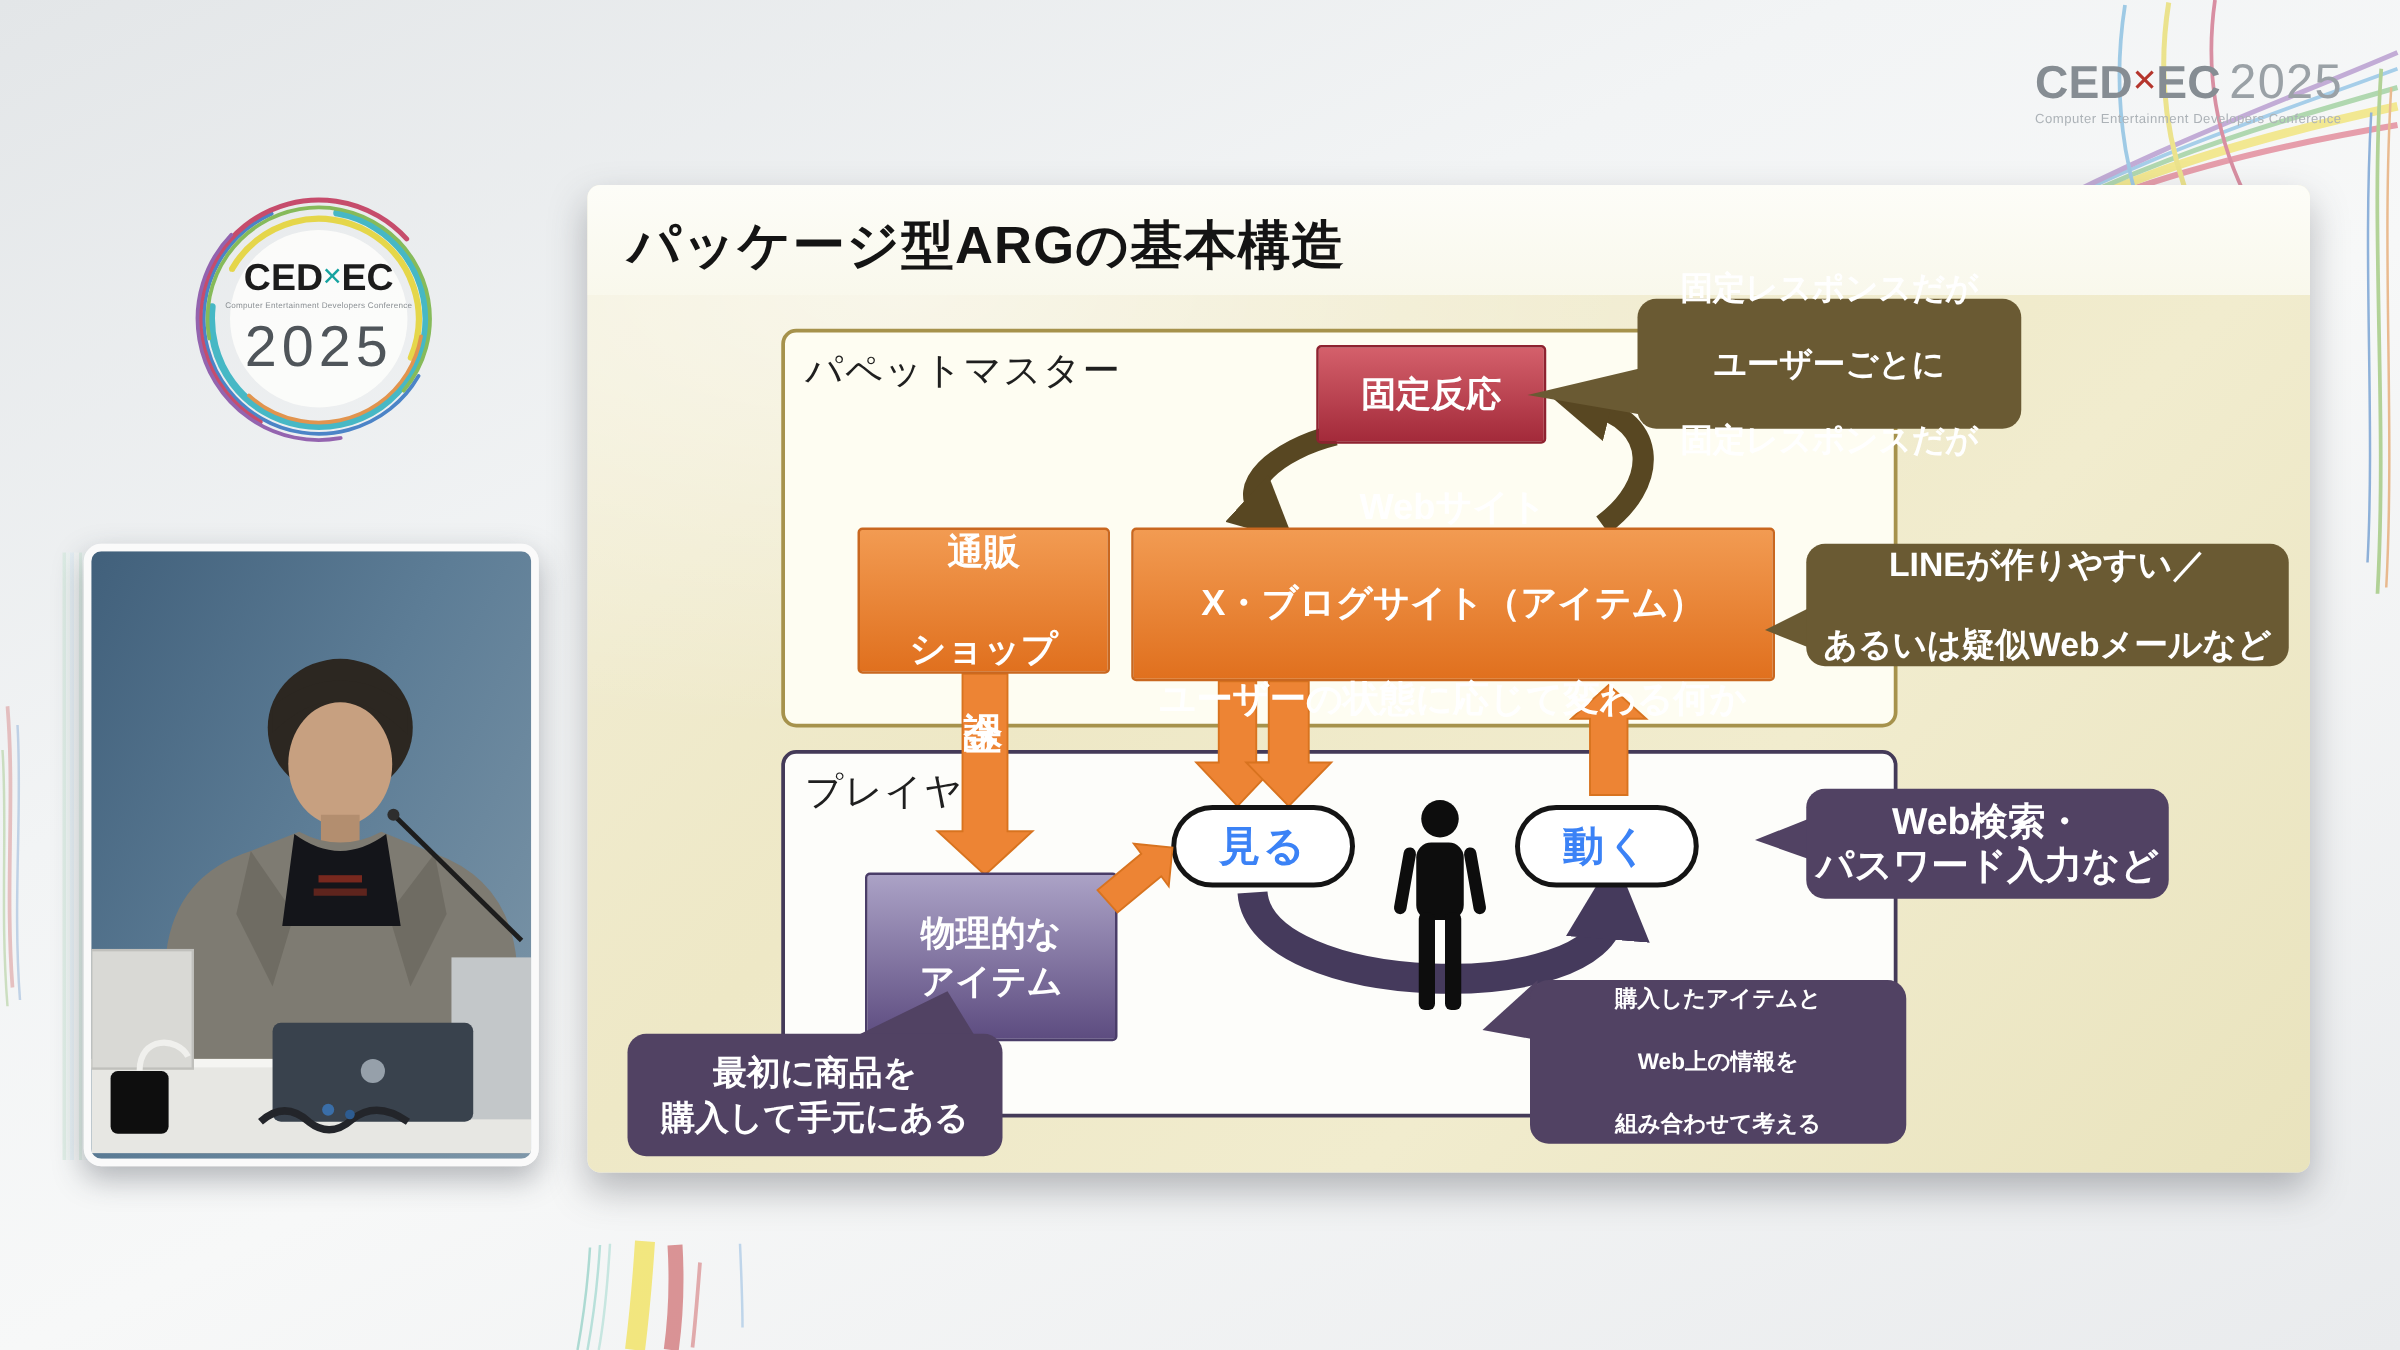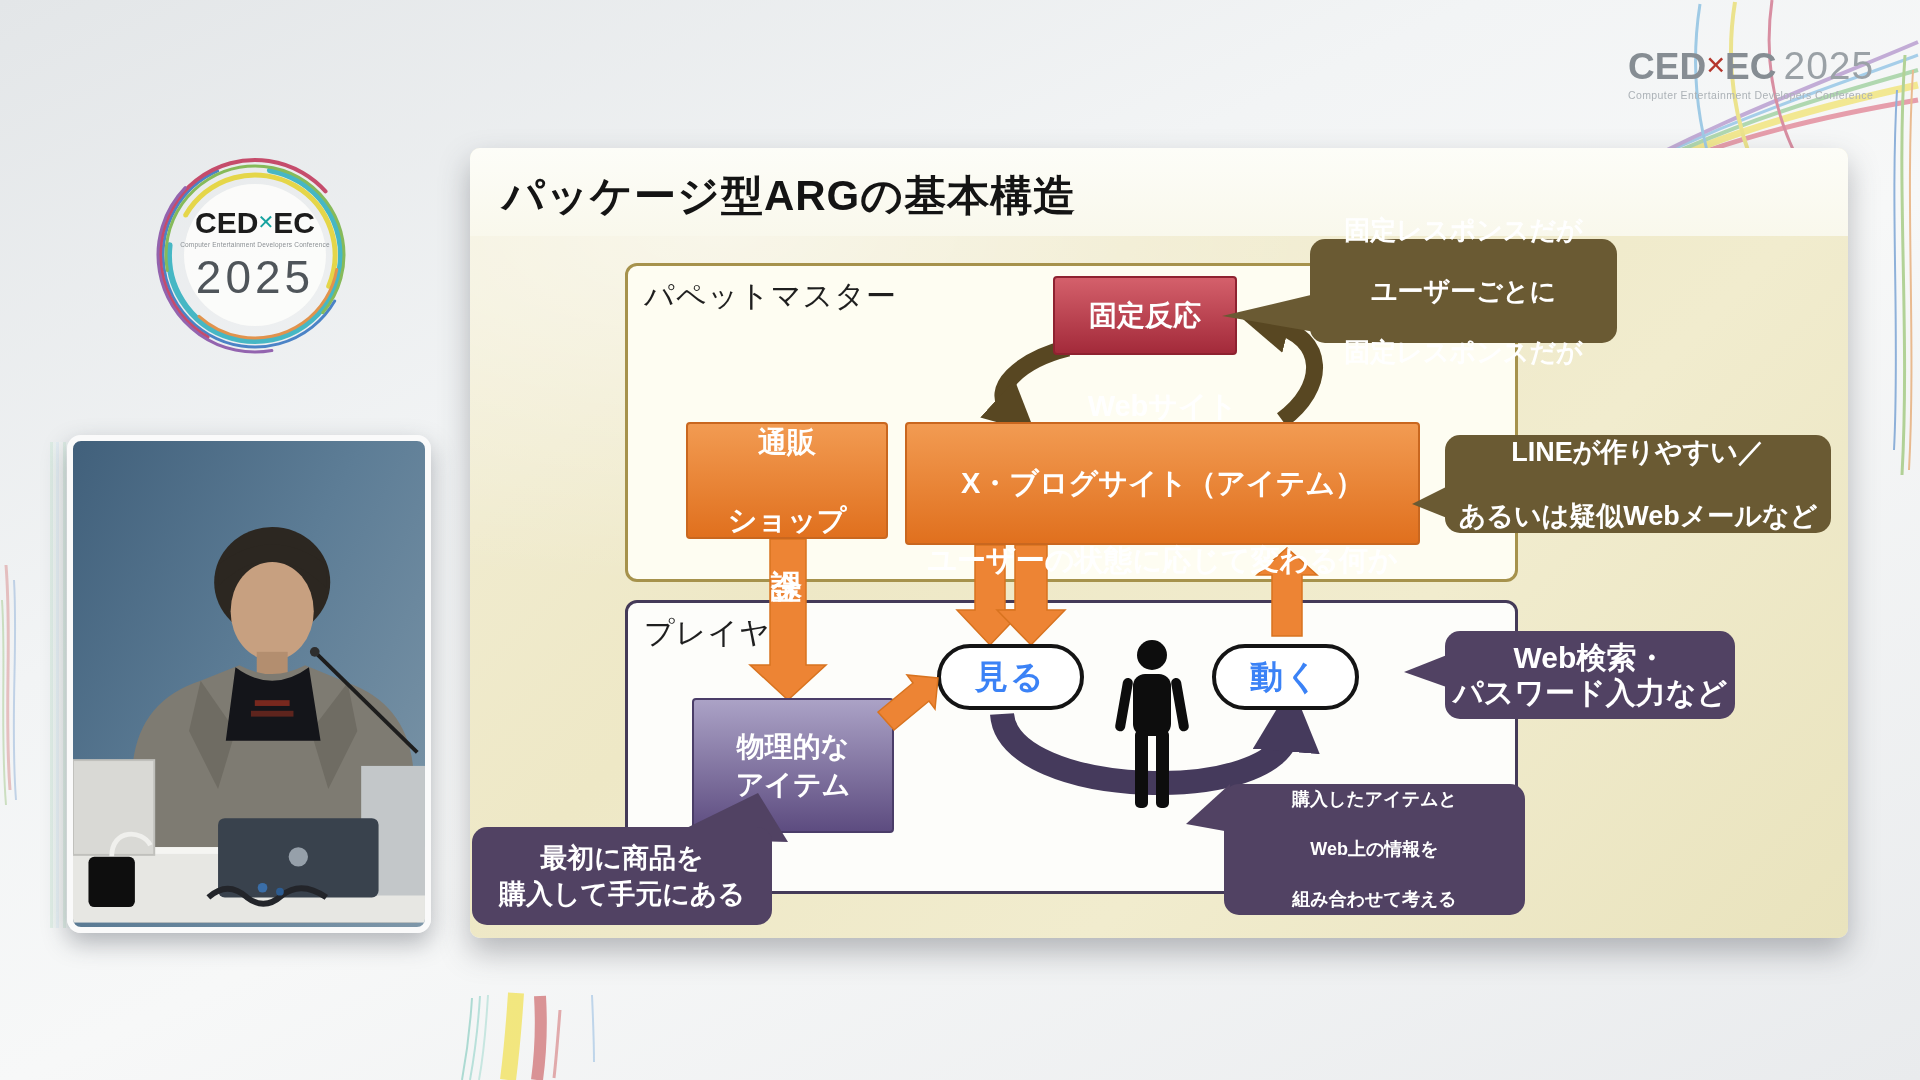--- a/index.html
+++ b/index.html
@@ -73,21 +73,21 @@
 
   .callout { position:absolute; border-radius:15px; display:flex; flex-direction:column;
     align-items:center; justify-content:center; color:#fff; font-weight:600; text-align:center; }
   .callout span { display:block; }
   .brown-callout { background:#6a5a33;gap:28px; }
   .purple-callout { background:#514263; }
   .fixed-note    { left:840px; top:91px;  width:307px; height:104px; font-size:26px; line-height:33px; }
   .line-note     { left:975px; top:287px; width:386px; height:98px;  font-size:27px; line-height:36px; }
   .websearch-note{ left:975px; top:483px; width:290px; height:88px;  font-size:30px; line-height:35px; }
   .combine-note  { left:754px; top:636px; width:301px; height:131px; font-size:18px; line-height:37px;gap:13px; }
-  .purchase-note { left:2px;  top:679px; width:300px; height:98px;  font-size:27px; line-height:36px; }
+  .purchase-note { left:32px;  top:679px; width:300px; height:98px;  font-size:27px; line-height:36px; }
 
   .charge-label { position:absolute; left:299px; top:396px; width:38px; text-align:center;
     writing-mode:vertical-rl; text-orientation:upright; color:#fff; font-size:31px; font-weight:700; letter-spacing:4px; }
 
   .overlay-svg { position:absolute; left:0; top:0; width:1378px; height:790px; pointer-events:none; }
 </style>
 </head>
 <body>
 
 <div id="stage">

